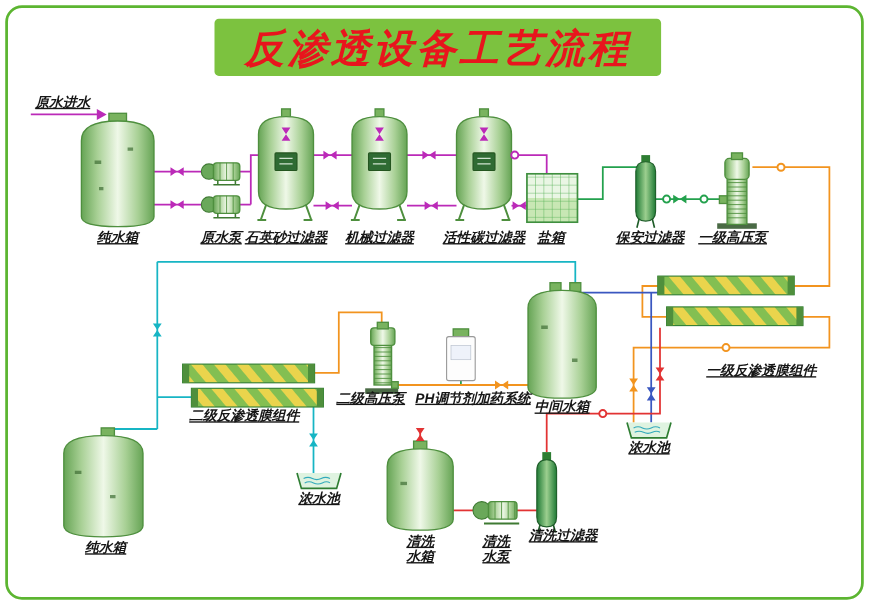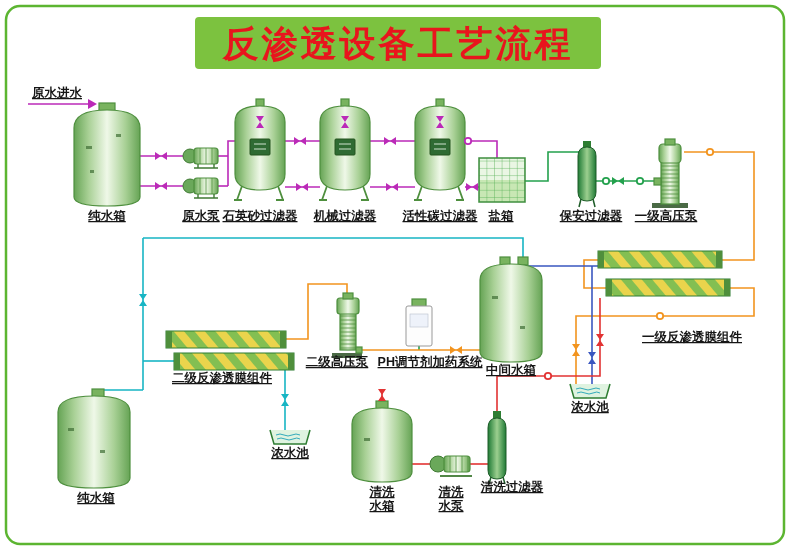--- a/index.html
+++ b/index.html
@@ -1,17 +1,17 @@
 <!DOCTYPE html>
 <html><head>
 <meta charset="utf-8">
 <style>
   html,body{margin:0;padding:0;background:#fff;}
   .stage{position:relative;width:790px;height:550px;background:#fff;overflow:hidden;
-         font-family:"Liberation Sans","DejaVu Sans",sans-serif;}
+         font-family:"Liberation Sans","DejaVu Sans",sans-serif;font-style:italic;}
   svg{position:absolute;left:0;top:0;}
   text{font-family:"Liberation Sans","DejaVu Sans",sans-serif;}
   .lbl{font-weight:700;font-size:12.5px;fill:#161616;text-anchor:middle;text-decoration:underline;}
   .title{font-weight:900;font-size:36px;fill:#e8151d;text-anchor:middle;letter-spacing:3px;}
   .pipe{fill:none;stroke-width:1.6;}
   .pm{stroke:#bb2ab8}.pg{stroke:#23a14d}.po{stroke:#f2941f}
   .pb{stroke:#3a57c0}.pc{stroke:#17b5c4}.pr{stroke:#e23333}
   .vessel{stroke:#4e8f3e;stroke-width:1.2}
   .rib{stroke:#4e8f3e;stroke-width:0.8;fill:none}
 </style>

